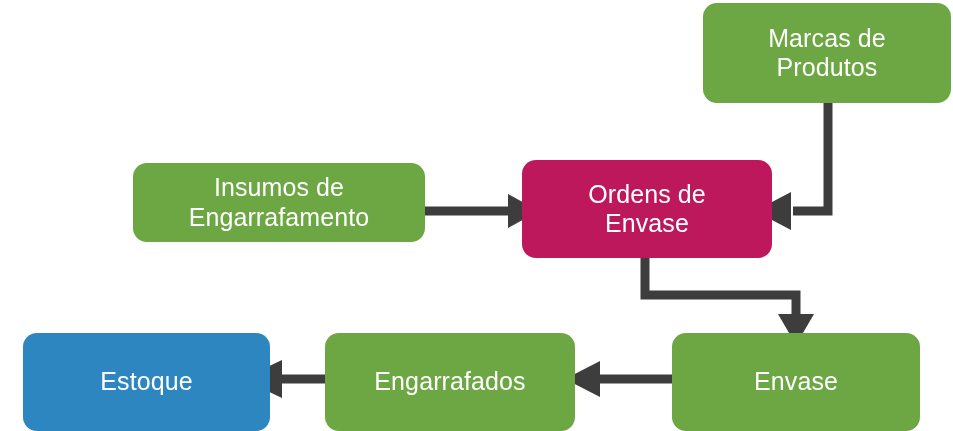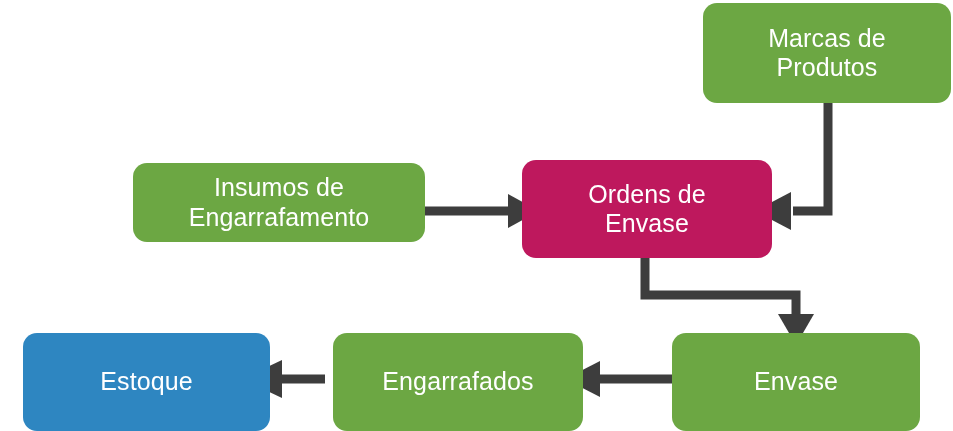--- a/index.html
+++ b/index.html
@@ -91,21 +91,21 @@
 
   <div class="node" style="left: 522px; top: 160px; width: 250px; height: 98px; background: #be185d;">
     <span class="node-label">Ordens de
 Envase</span>
   </div>
 
   <div class="node" style="left: 672px; top: 333px; width: 248px; height: 98px; background: rgb(108, 167, 67);">
     <span class="node-label">Envase</span>
   </div>
 
-  <div class="node" style="left: 325px; top: 333px; width: 250px; height: 98px; background: rgb(108, 167, 67); margin-left: 8px;">
+  <div class="node" style="left: 325px; top: 333px; width: 250px; height: 98px; background: rgb(108, 167, 67);">
     <span class="node-label">Engarrafados</span>
   </div>
 
   <div class="node" style="left: 3px; top: 333px; width: 247px; height: 98px; background: rgb(46, 134, 193); margin-left: 20px;">
     <span class="node-label">Estoque</span>
   </div>
 
 </div>
 
 </body></html>

